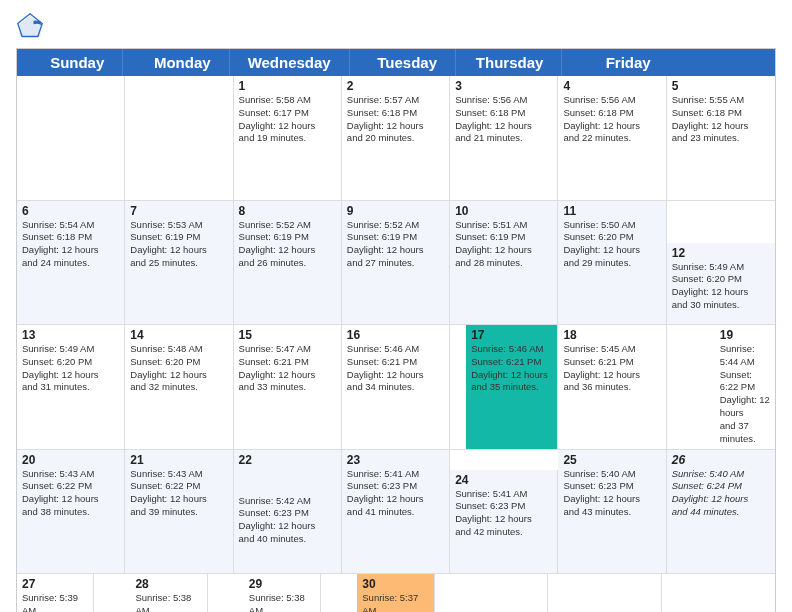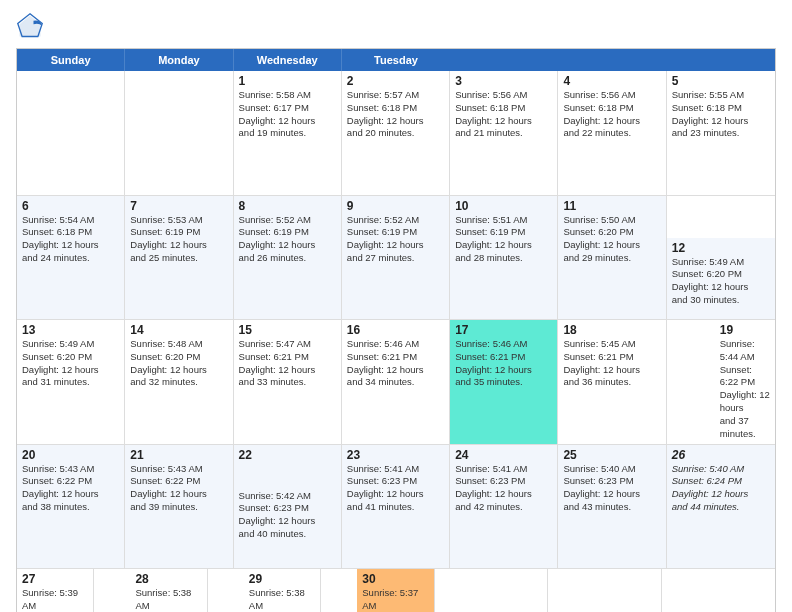--- a/index.html
+++ b/index.html
@@ -68,24 +68,24 @@
       border: 1px solid #ccc;
     }
     .cal-header {
       display: grid;
       grid-template-columns: repeat(7, 1fr);
       background: #2a6bbf;
     }
     .cal-header-cell {
       color: #fff;
       font-weight: bold;
-      font-size: 11px;
+      font-size: 15px;
       padding: 5px 18px;
       border-right: 1px solid #4a82c9;
-      text-align: center;
+      text-align: right;
     }
     .cal-header-cell:last-child { border-right: none; }
     .cal-body {
       flex: 1;
       display: grid;
       grid-template-rows: repeat(5, 1fr);
     }
     .cal-row {
       display: grid;
       grid-template-columns: repeat(7, 1fr);
@@ -144,20 +144,22 @@
       <div class="subtitle"></div>
     </div>
   </div>
 
   <div class="calendar">
     <div class="cal-header">
     <div class="cal-header-cell">Sunday</div>
         <div class="cal-header-cell">Monday</div>
         <div class="cal-header-cell">Wednesday</div>
         <div class="cal-header-cell">Tuesday</div>
+        <div class="cal-header-cell">Thursday</div>
+        <div class="cal-header-cell">Friday</div>
       </div>
     <div class="cal-body">
     <div class="cal-row">
           <div class="cal-cell empty" style="background: rgb(255, 255, 255);"></div>
           <div class="cal-cell empty" style="background: rgb(255, 255, 255);"></div>
           <div class="cal-cell" style="background: rgb(255, 255, 255);">
             <span class="day-num">1</span>
             <div class="day-info" style="white-space: pre-line;">Sunrise: 5:58 AM
 Sunset: 6:17 PM
 Daylight: 12 hours
@@ -265,21 +267,21 @@
 Daylight: 12 hours
 and 33 minutes.</div>
           </div>
           <div class="cal-cell" style="background: rgb(255, 255, 255);">
             <span class="day-num">16</span>
             <div class="day-info" style="white-space: pre-line;">Sunrise: 5:46 AM
 Sunset: 6:21 PM
 Daylight: 12 hours
 and 34 minutes.</div>
           </div>
-          <div class="cal-cell" style="background: #5eead4;">
+          <div class="cal-cell" style="background: #14b8a6; margin-left: 16px;">
             <span class="day-num">17</span>
             <div class="day-info" style="white-space: pre-line;">Sunrise: 5:46 AM
 Sunset: 6:21 PM
 Daylight: 12 hours
 and 35 minutes.</div>
           </div>
           <div class="cal-cell" style="background: rgb(255, 255, 255);">
             <span class="day-num">18</span>
             <div class="day-info" style="white-space: pre-line;">Sunrise: 5:45 AM
 Sunset: 6:21 PM
@@ -316,21 +318,21 @@
 Daylight: 12 hours
 and 40 minutes.</div>
           </div>
           <div class="cal-cell" style="background: rgb(242, 246, 252);">
             <span class="day-num">23</span>
             <div class="day-info" style="white-space: pre-line;">Sunrise: 5:41 AM
 Sunset: 6:23 PM
 Daylight: 12 hours
 and 41 minutes.</div>
           </div>
-          <div class="cal-cell" style="background: rgb(242, 246, 252);">
+          <div class="cal-cell" style="background: rgb(242, 246, 252); margin-top: 20px;">
             <span class="day-num">24</span>
             <div class="day-info" style="white-space: pre-line;">Sunrise: 5:41 AM
 Sunset: 6:23 PM
 Daylight: 12 hours
 and 42 minutes.</div>
           </div>
           <div class="cal-cell" style="background: rgb(242, 246, 252);">
             <span class="day-num">25</span>
             <div class="day-info" style="white-space: pre-line;">Sunrise: 5:40 AM
 Sunset: 6:23 PM

